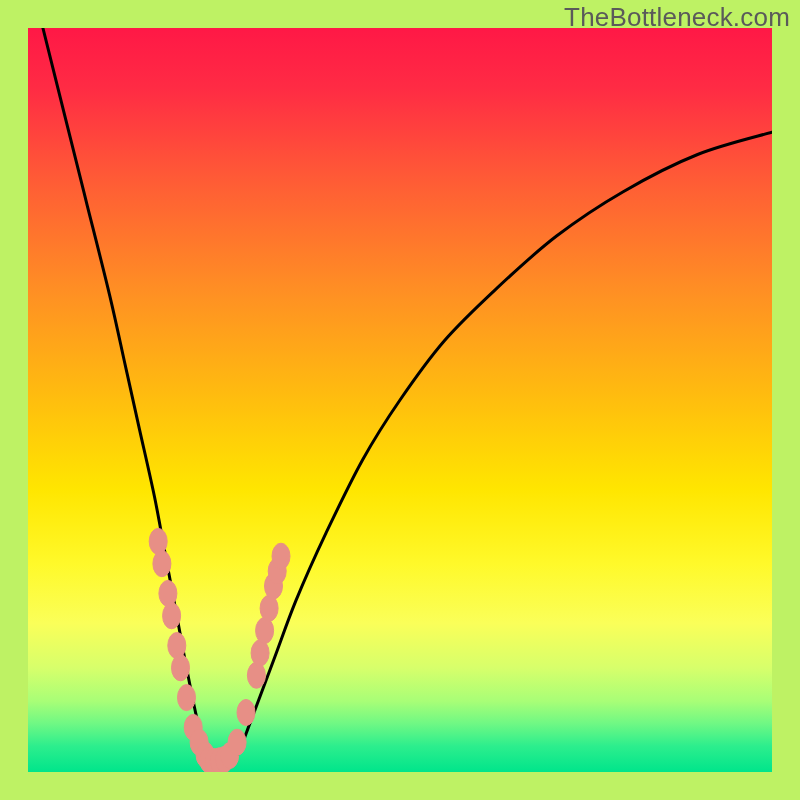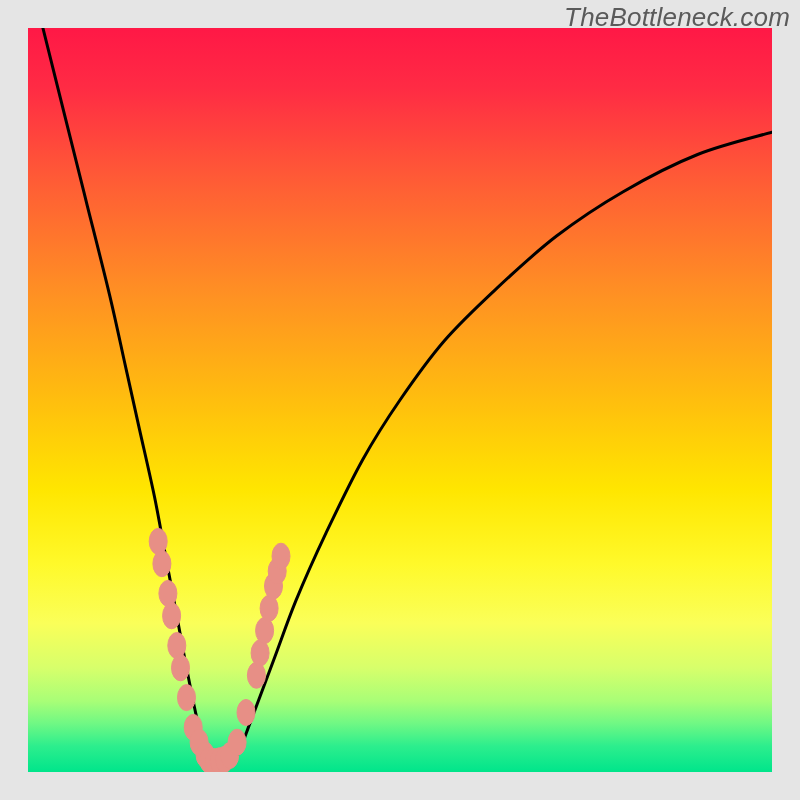--- a/index.html
+++ b/index.html
@@ -7,22 +7,21 @@
     padding: 0;
     width: 800px;
     height: 800px;
     background: #000;
     overflow: hidden;
     font-family: Arial, Helvetica, sans-serif;
   }
   .frame {
     position: absolute;
     inset: 0;
-    background: #e5e5e5;
-    font-style: italic;
+    background: #bef264;
   }
   .plot-area {
     position: absolute;
     left: 28px;
     top: 28px;
     width: 744px;
     height: 744px;
     overflow: hidden;
   }
   

